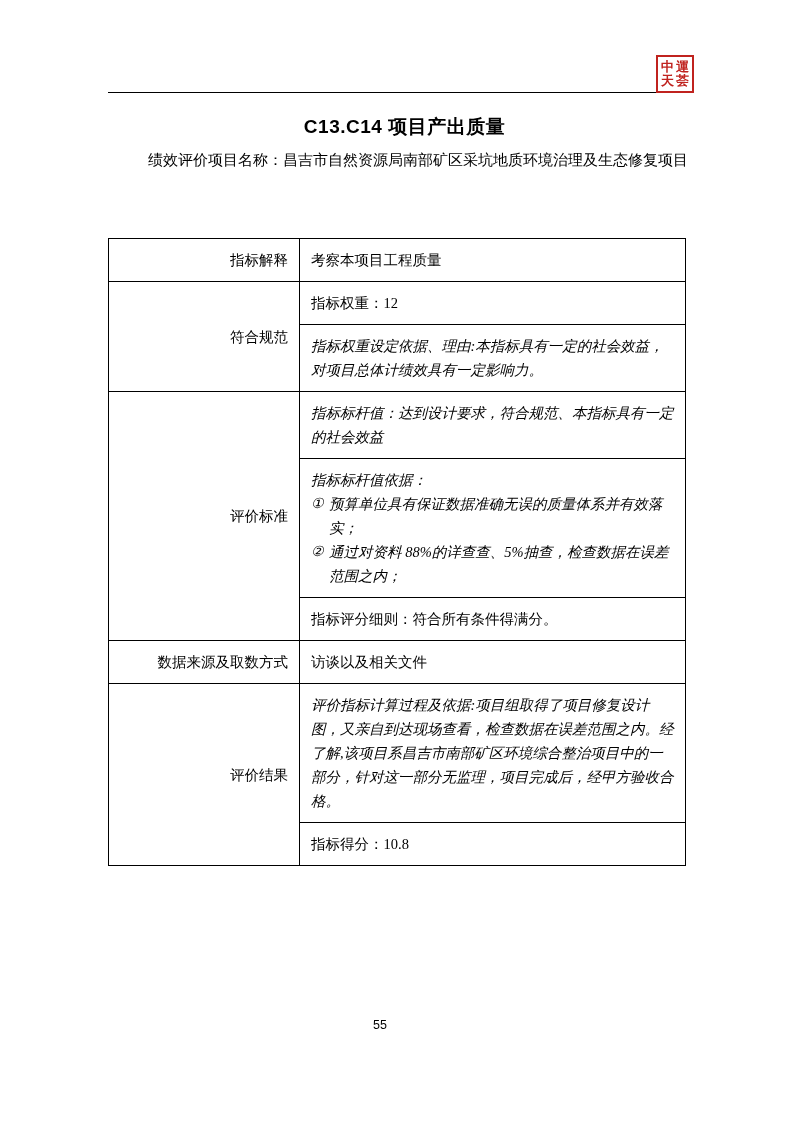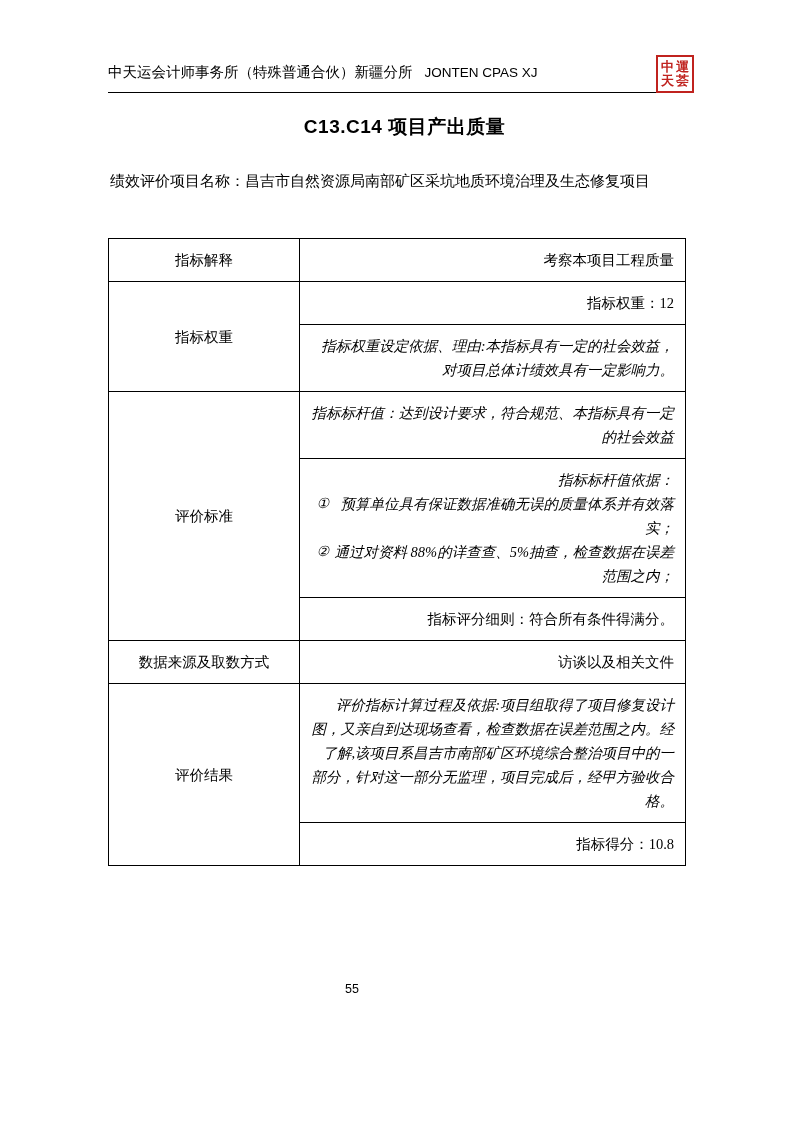--- a/index.html
+++ b/index.html
@@ -89,24 +89,25 @@
     font-family: Liberation Sans, sans-serif;
     font-size: 19px;
     font-weight: bold;
     letter-spacing: 0.5px;
   }
 
   
   .intro {
     position: absolute;
     left: 110px;
-    top: 169px;
+    top: 148px;
     width: 578px;
     font-size: 15px;
     line-height: 25px;
+    text-align: right;
   }
   .intro .ln {
     display: block;
   }
   .intro .lbl {
     white-space: nowrap;
   }
 
   
   table.main {
@@ -119,26 +120,26 @@
     font-size: 14.5px;
   }
   table.main td {
     border: 1px solid #000000;
     padding: 9px 11px;
     vertical-align: middle;
     line-height: 24px;
   }
   td.label {
     width: 168px;
-    text-align: center;
+    text-align: right;
     padding-left: 14px;
     border-radius: 19px;
   }
   td.content {
-    text-align: right;
+    text-align: left;
   }
   .cellpad-top {
     vertical-align: top;
     font-style: italic;
   }
   .list-item {
     display: flex;
     align-items: flex-start;
   }
   .list-num {
@@ -147,37 +148,33 @@
     font-size: 14px;
   }
   .list-txt {
     flex: 1 1 auto;
   }
 
   
   .page-number {
     position: absolute;
     left: 0;
-    top: 982px;
+    top: 1018px;
     width: 704px;
     text-align: center;
     font-family: "Liberation Sans", "DejaVu Sans", sans-serif;
     font-size: 12.5px;
+    padding-left: 28px;
   }
 </style>
 </head>
 <body>
 
 <div class="page">
 
-  <div class="header">
-    <div class="header-title">
-      <span>中天运会计师事务所（特殊普通合伙）新疆分所</span><span class="en">JONTEN CPAS XJ</span>
-    </div>
-  </div>
   <div class="header-rule"></div>
 
   <div class="seal">
     <span>中</span>
     <span>運</span>
     <span>天</span>
     <span>荟</span>
   </div>
 
   <div class="doc-title">C13.C14 项目产出质量</div>
@@ -190,21 +187,21 @@
 
   <table class="main">
     <tbody>
 
       <tr>
         <td class="label">指标解释</td>
         <td class="content">考察本项目工程质量</td>
       </tr>
 
       <tr>
-        <td class="label" rowspan="2">指标权重</td>
+        <td class="label" rowspan="2">符合规范</td>
         <td class="content">指标权重：12</td>
       </tr>
       <tr>
         <td class="content cellpad-top">指标权重设定依据、理由:本指标具有一定的社会效益，对项目总体计绩效具有一定影响力。</td>
       </tr>
 
       <tr>
         <td class="label" rowspan="3">评价标准</td>
         <td class="content cellpad-top">指标标杆值：达到设计要求，符合规范、本指标具有一定的社会效益</td>
       </tr>

